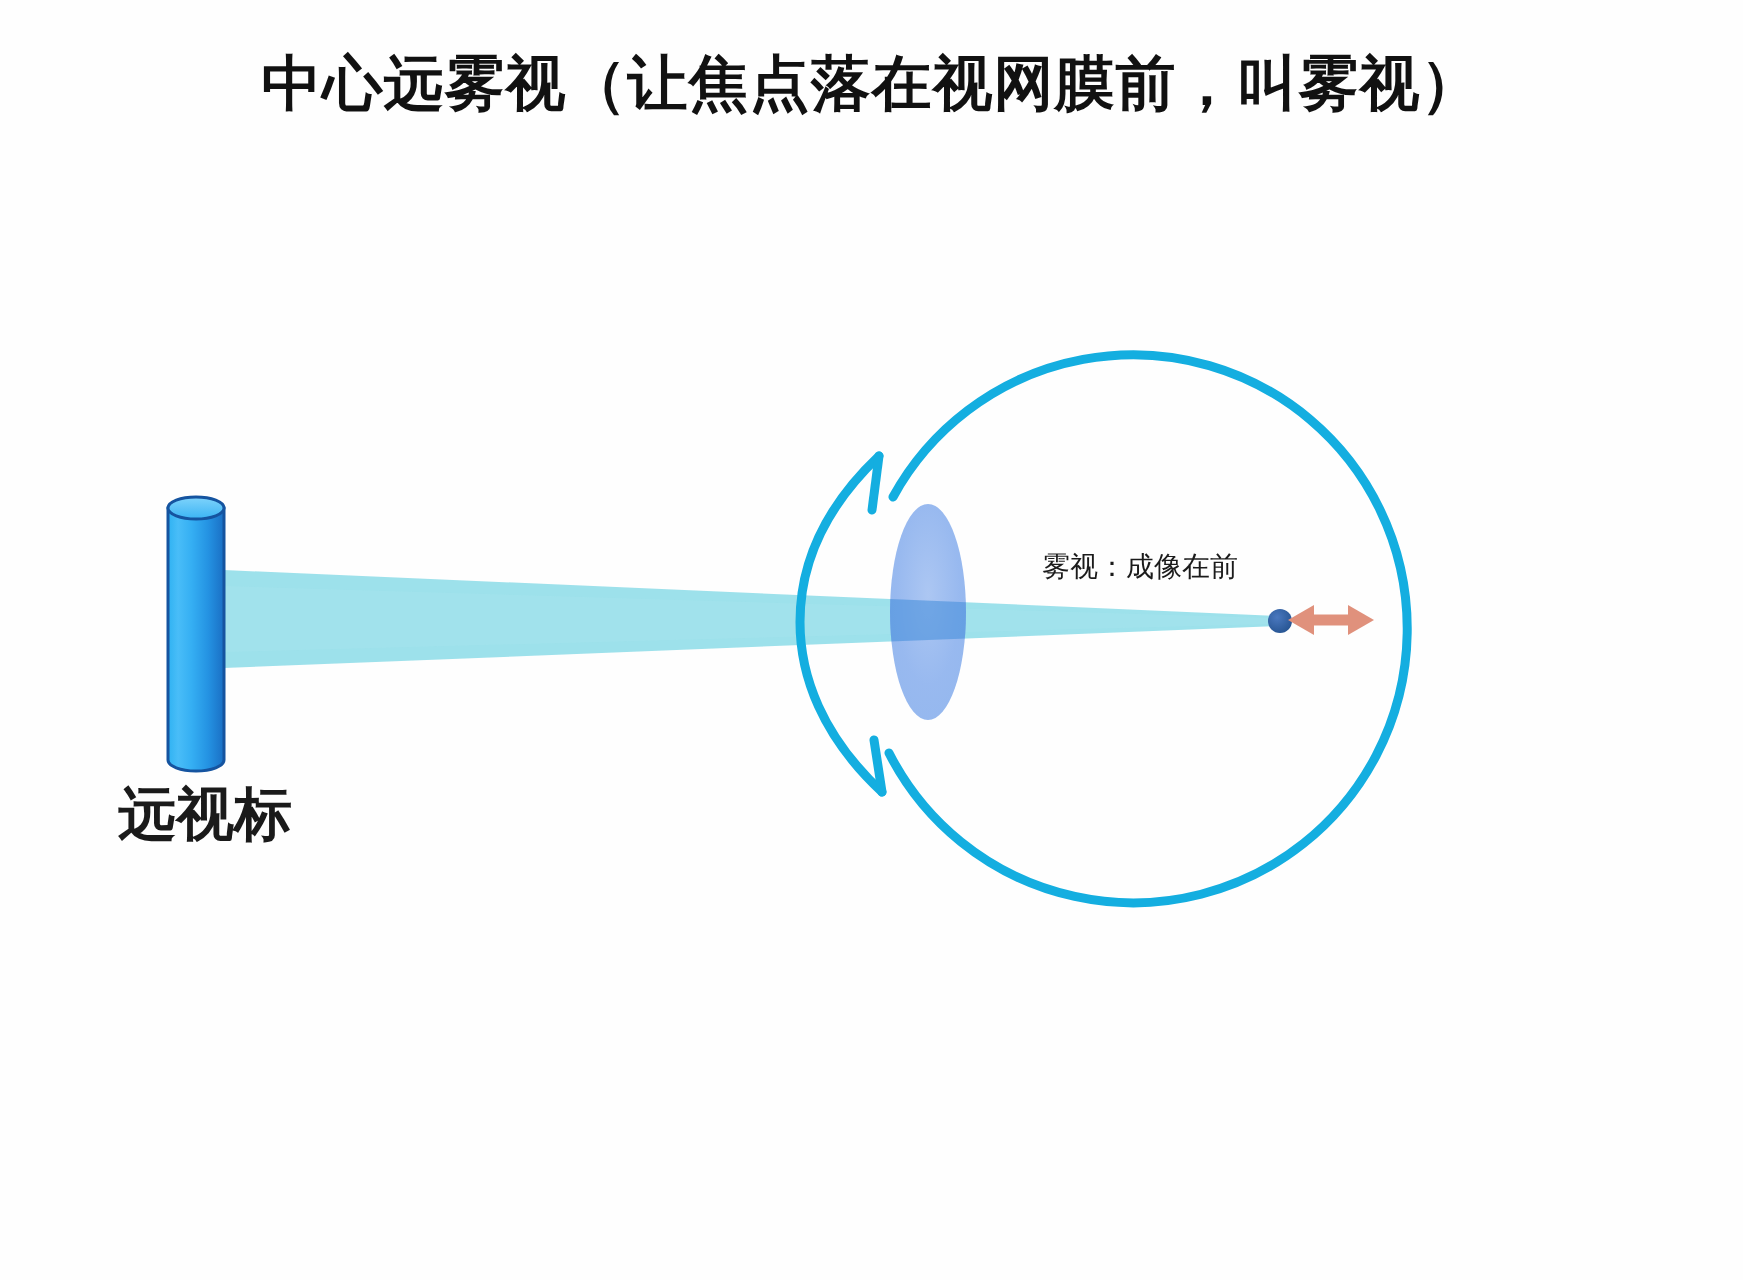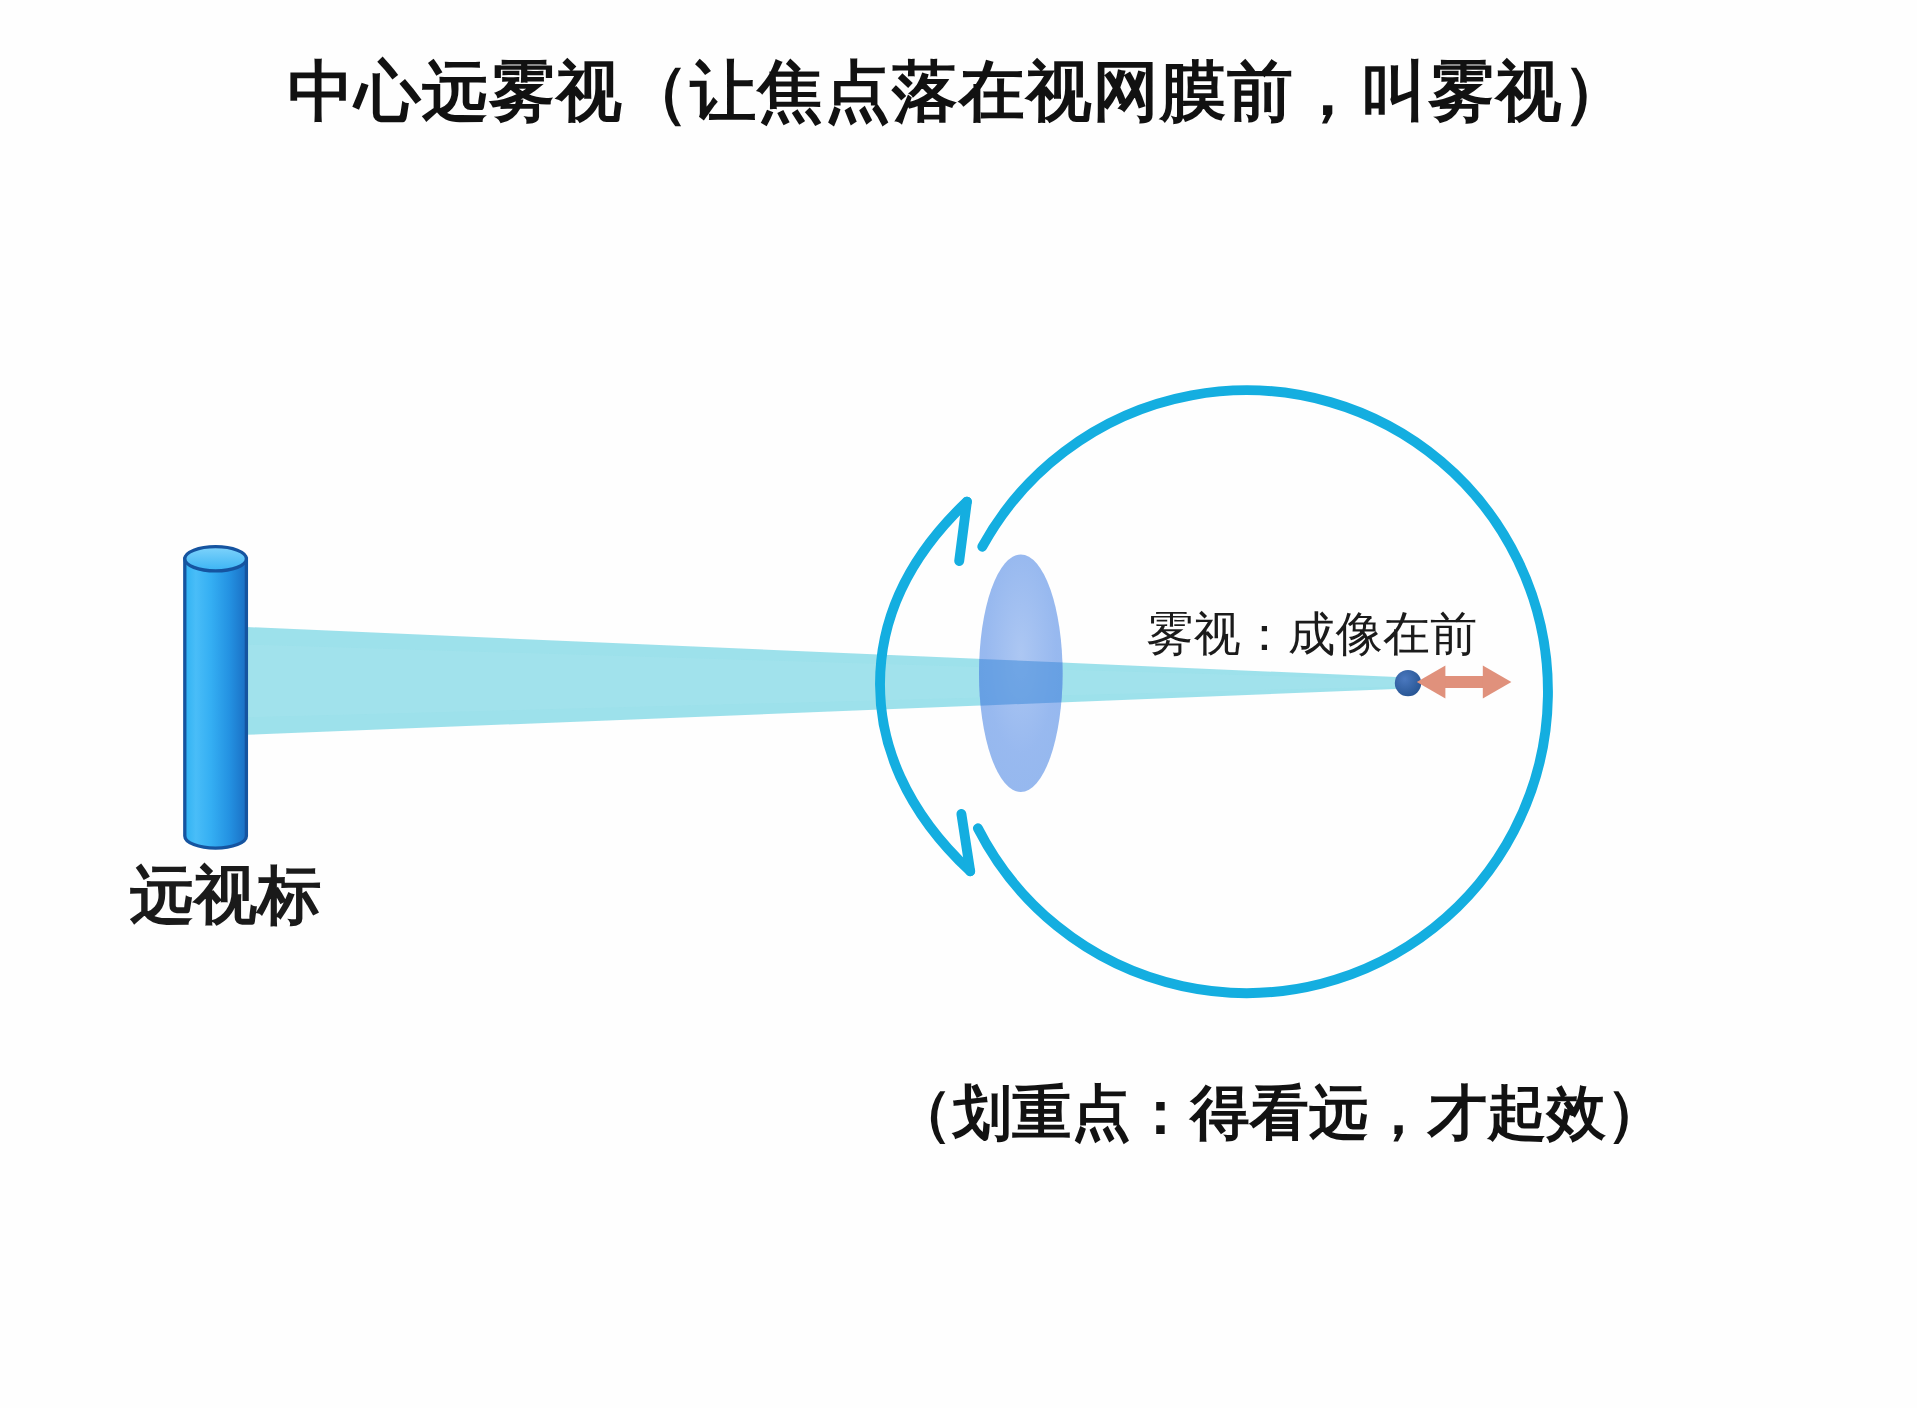--- a/index.html
+++ b/index.html
@@ -45,21 +45,21 @@
     font-weight: 700;
     color: #1a1a1a;
     white-space: nowrap;
     text-align: center;
   }
 
   .focus-label {
     position: absolute;
     left: 1042px;
     top: 548px;
-    font-size: 43px;
+    font-size: 28px;
     font-weight: 500;
     color: #1b1b1b;
     white-space: nowrap;
   }
 
   .footnote {
     position: absolute;
     left: 812px;
     top: 976px;
     font-size: 54px;
@@ -156,15 +156,14 @@
       <ellipse cx="196" cy="508" rx="28" ry="11" fill="url(#capGrad)" stroke="#1554a0" stroke-width="3"></ellipse>
     </g>
   </svg>
 
   <div class="title">中心远雾视（让焦点落在视网膜前，叫雾视）</div>
 
   <div class="target-label">远视标</div>
 
   <div class="focus-label">雾视：成像在前</div>
 
-  <div class="footnote">（划重点：得看远，才起效）</div>
 
 </div>
 
 </body></html>

